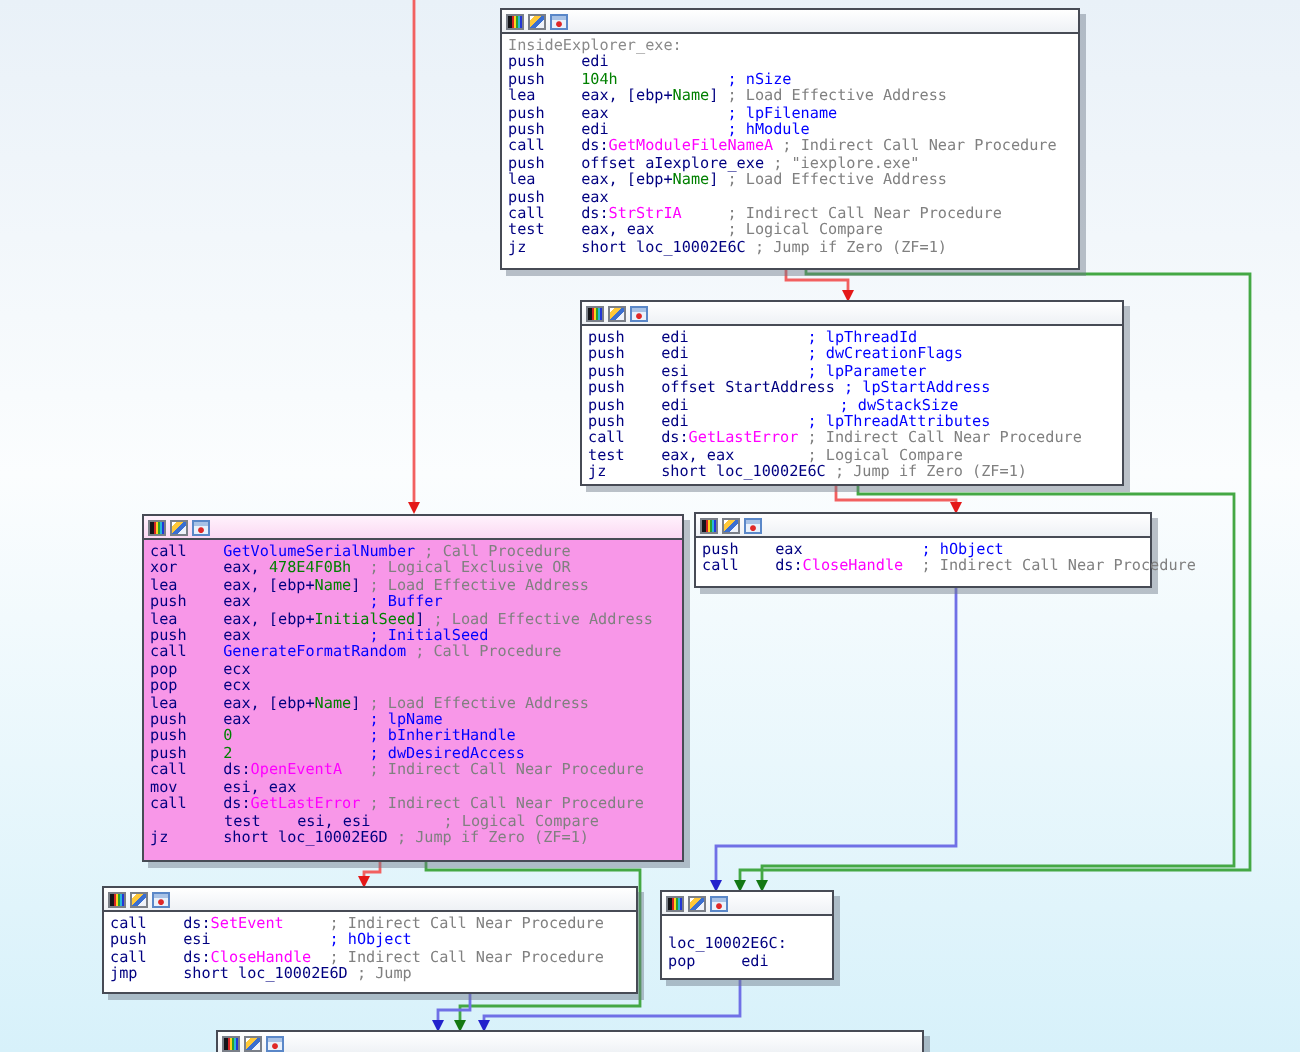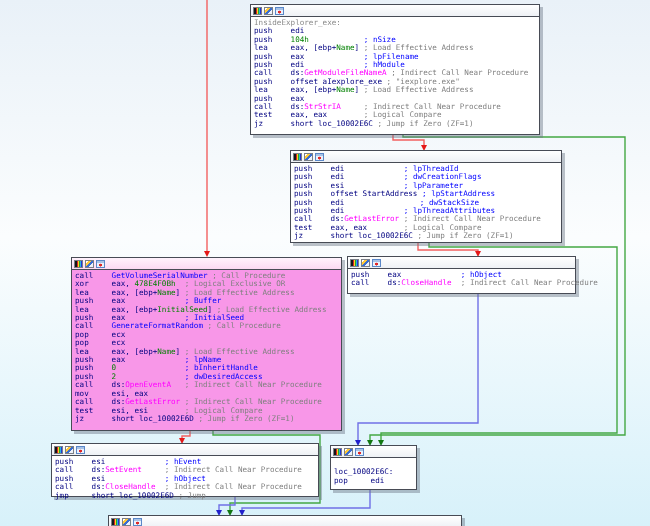--- a/index.html
+++ b/index.html
@@ -110,21 +110,21 @@
           <div class="asm-line"><span style="color: rgb(0, 0, 128);">call    </span><span style="color: rgb(0, 0, 255);">GenerateFormatRandom</span><span style="color: rgb(0, 0, 128);"> </span><span style="color: rgb(128, 128, 128);">; Call Procedure</span></div>
           <div class="asm-line"><span style="color: rgb(0, 0, 128);">pop     ecx</span></div>
           <div class="asm-line"><span style="color: rgb(0, 0, 128);">pop     ecx</span></div>
           <div class="asm-line"><span style="color: rgb(0, 0, 128);">lea     eax, [ebp+</span><span style="color: rgb(0, 128, 0);">Name</span><span style="color: rgb(0, 0, 128);">] </span><span style="color: rgb(128, 128, 128);">; Load Effective Address</span></div>
           <div class="asm-line"><span style="color: rgb(0, 0, 128);">push    eax             </span><span style="color: rgb(0, 0, 255);">; lpName</span></div>
           <div class="asm-line"><span style="color: rgb(0, 0, 128);">push    </span><span style="color: rgb(0, 128, 0);">0</span><span style="color: rgb(0, 0, 128);">               </span><span style="color: rgb(0, 0, 255); margin-top: 32px;">; bInheritHandle</span></div>
           <div class="asm-line"><span style="color: rgb(0, 0, 128);">push    </span><span style="color: rgb(0, 128, 0);">2</span><span style="color: rgb(0, 0, 128);">               </span><span style="color: rgb(0, 0, 255);">; dwDesiredAccess</span></div>
           <div class="asm-line"><span style="color: rgb(0, 0, 128);">call    ds:</span><span style="color: rgb(255, 0, 255);">OpenEventA</span><span style="color: rgb(0, 0, 128);">   </span><span style="color: rgb(128, 128, 128);">; Indirect Call Near Procedure</span></div>
           <div class="asm-line"><span style="color: rgb(0, 0, 128);">mov     esi, eax</span></div>
           <div class="asm-line"><span style="color: rgb(0, 0, 128);">call    ds:</span><span style="color: rgb(255, 0, 255);">GetLastError</span><span style="color: rgb(0, 0, 128);"> </span><span style="color: rgb(128, 128, 128);">; Indirect Call Near Procedure</span></div>
-          <div class="asm-line"><span style="color: rgb(0, 0, 128);">test    esi, esi        </span><span style="color: rgb(128, 128, 128);">; Logical Compare</span></div>
+          <div class="asm-line"><span style="color: rgb(0, 0, 128); margin-left: 37px;">test    esi, esi        </span><span style="color: rgb(128, 128, 128);">; Logical Compare</span></div>
           <div class="asm-line"><span style="color: rgb(0, 0, 128);">jz      short loc_10002E6D </span><span style="color: rgb(128, 128, 128);">; Jump if Zero (ZF=1)</span></div>
         </div>
       </div>
       <div class="node" style="left: 347px; top: 256px; width: 229px; height: 38px; background: rgb(255, 255, 255);">
         <div class="titlebar">
           <span class="icon icon-palette"></span>
           <span class="icon icon-edit"></span>
           <span class="icon icon-frame"></span>
         </div>
         <div class="code">
@@ -132,21 +132,20 @@
           <div class="asm-line"><span style="color: rgb(0, 0, 128);">call    ds:</span><span style="color: rgb(255, 0, 255);">CloseHandle</span><span style="color: rgb(0, 0, 128);">  </span><span style="color: rgb(128, 128, 128);">; Indirect Call Near Procedure</span></div>
         </div>
       </div>
       <div class="node" style="left: 51px; top: 443px; width: 268px; height: 54px; background: rgb(255, 255, 255);">
         <div class="titlebar">
           <span class="icon icon-palette"></span>
           <span class="icon icon-edit"></span>
           <span class="icon icon-frame"></span>
         </div>
         <div class="code">
-          <div class="asm-line"><span style="color: rgb(0, 0, 128);">push    esi             </span><span style="color: rgb(0, 0, 255);">; hEvent</span></div>
           <div class="asm-line"><span style="color: rgb(0, 0, 128);">call    ds:</span><span style="color: rgb(255, 0, 255);">SetEvent</span><span style="color: rgb(0, 0, 128);">     </span><span style="color: rgb(128, 128, 128);">; Indirect Call Near Procedure</span></div>
           <div class="asm-line"><span style="color: rgb(0, 0, 128);">push    esi             </span><span style="color: rgb(0, 0, 255);">; hObject</span></div>
           <div class="asm-line"><span style="color: rgb(0, 0, 128);">call    ds:</span><span style="color: rgb(255, 0, 255);">CloseHandle</span><span style="color: rgb(0, 0, 128);">  </span><span style="color: rgb(128, 128, 128);">; Indirect Call Near Procedure</span></div>
           <div class="asm-line"><span style="color: rgb(0, 0, 128);">jmp     short loc_10002E6D </span><span style="color: rgb(128, 128, 128);">; Jump</span></div>
         </div>
       </div>
       <div class="node" style="left: 330px; top: 445px; width: 87px; height: 45px; background: rgb(255, 255, 255);">
         <div class="titlebar">
           <span class="icon icon-palette"></span>
           <span class="icon icon-edit"></span>

